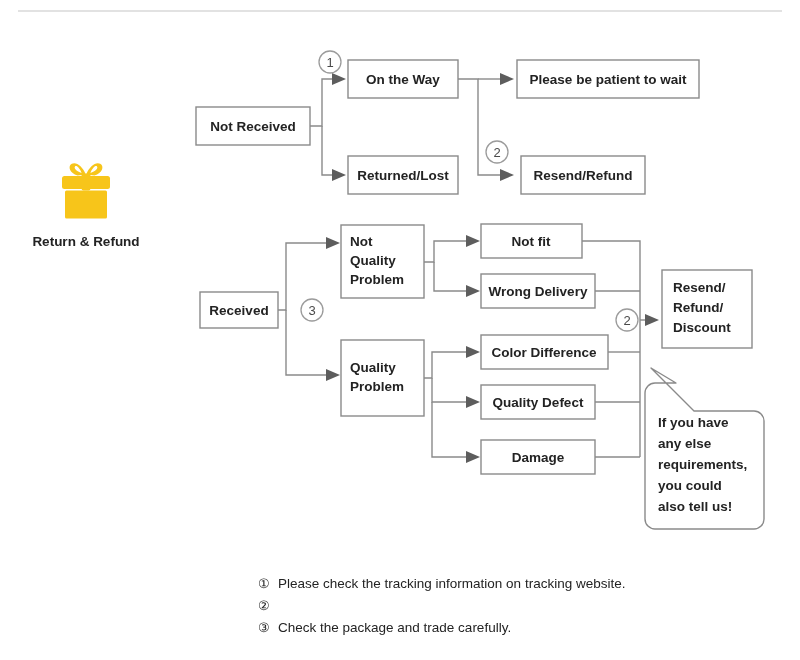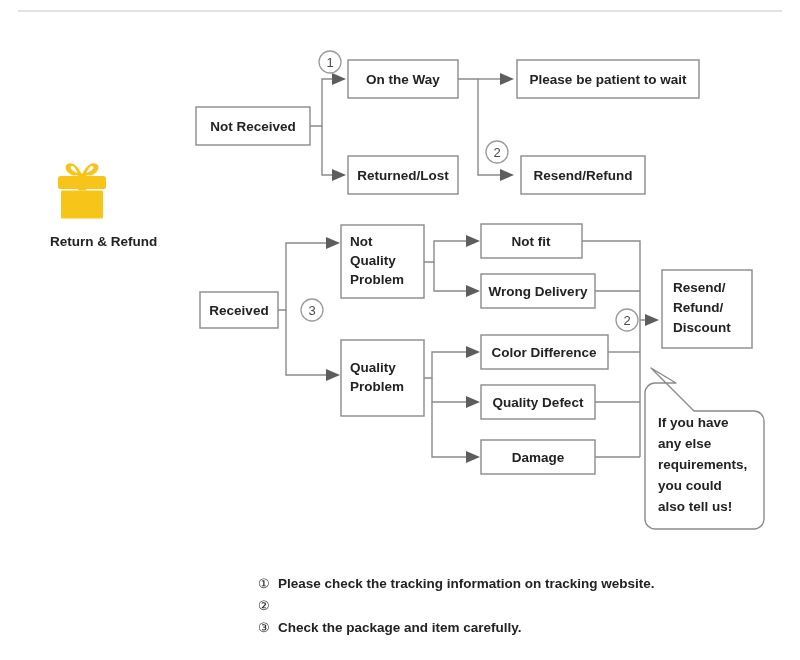--- a/index.html
+++ b/index.html
@@ -65,24 +65,24 @@
   .top-rule {
     position: absolute;
     left: 18px;
     top: 10px;
     width: 764px;
     height: 0;
     border-top: 2px solid #e2e2e2;
   }
   .gift-wrap {
     position: absolute;
-    left: 50px;
+    left: 24px;
     top: 160px;
     width: 124px;
-    text-align: left;
+    text-align: center;
   }
   .gift-label {
     margin-top: 8px;
     font-size: 13.5px;
     font-weight: bold;
     color: #232323;
     white-space: nowrap;
   }
   .notes {
     position: absolute;
@@ -95,21 +95,21 @@
     align-items: baseline;
     margin-bottom: 7px;
     font-size: 13.5px;
     color: #232323;
   }
   .note-num {
     width: 20px;
     flex: 0 0 20px;
     font-size: 13px;
   }
-  .note-text { white-space: nowrap; font-weight: bold; }
+  .note-text { white-space: nowrap; }
 </style>
 </head>
 <body>
 
 <div id="page">
 
   <div class="top-rule"></div>
 
   <div class="gift-wrap">
     <svg width="64" height="62" viewBox="0 0 64 62">
@@ -293,17 +293,17 @@
   <div class="notes">
     <div class="note-row">
       <span class="note-num">①</span>
       <span class="note-text">Please check the tracking information on tracking website.</span>
     </div>
     <div class="note-row">
       <span class="note-num">②</span>
     </div>
     <div class="note-row">
       <span class="note-num">③</span>
-      <span class="note-text">Check the package and item carefully.</span>
+      <span class="note-text">Check the package and trade carefully.</span>
     </div>
   </div>
 
 </div>
 
 </body></html>

